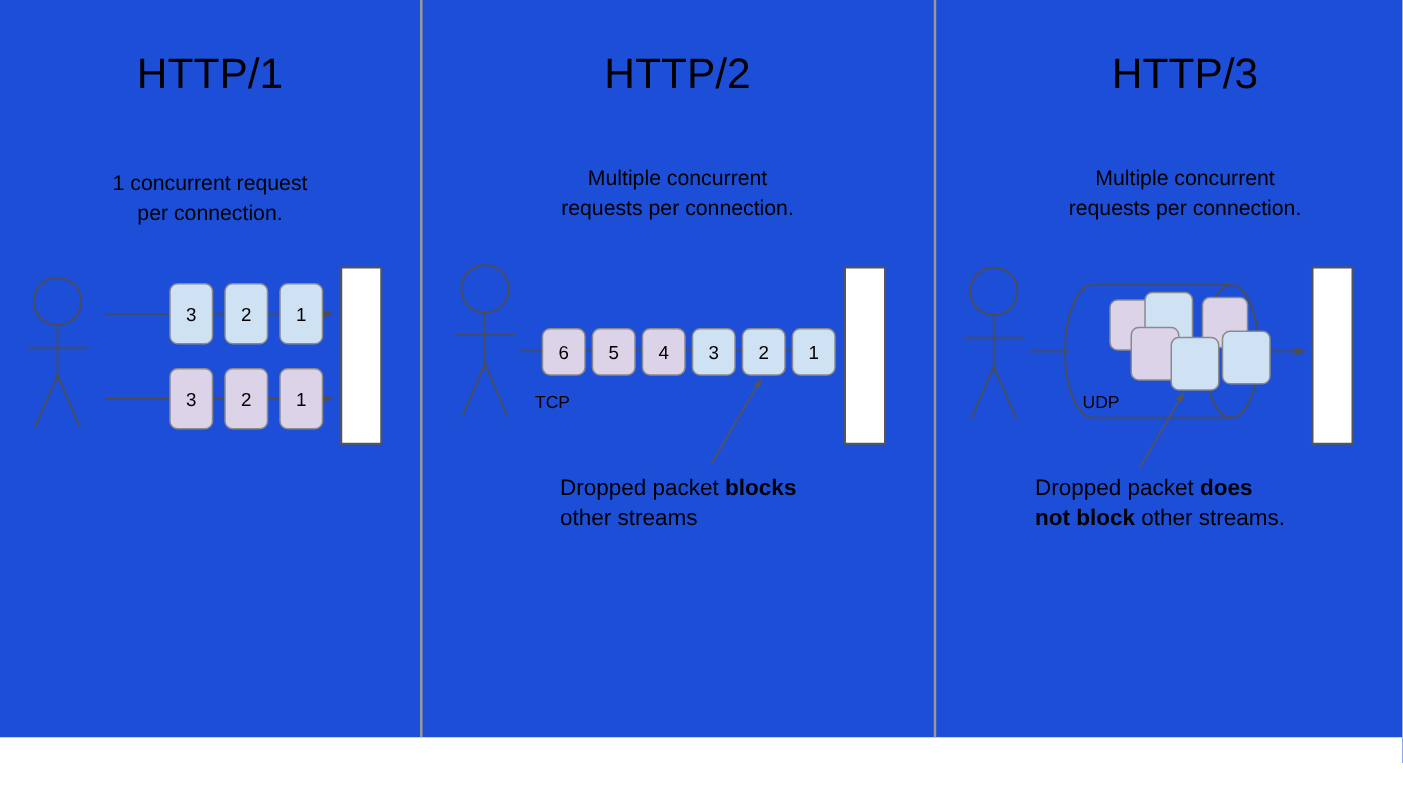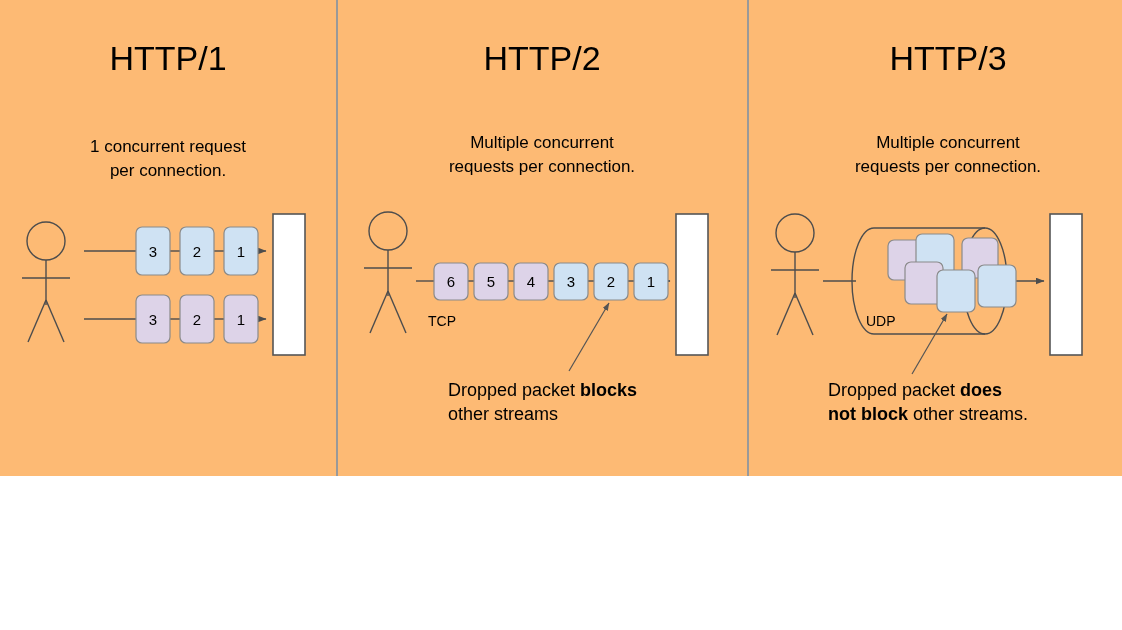--- a/index.html
+++ b/index.html
@@ -7,22 +7,22 @@
     padding: 0;
     background: #ffffff;
   }
   body {
     font-family: "Liberation Sans", sans-serif;
     -webkit-font-smoothing: antialiased;
   }
   #canvas {
     position: relative;
     width: 1122px;
-    height: 476px;
-    background: #fdba74;
+    height: 590px;
+    background: #1d4ed8;
     overflow: hidden;
     text-align: center;
   }
   svg.layer {
     position: absolute;
     left: 0;
     top: 0;
     width: 1122px;
     height: 630px;
   }

